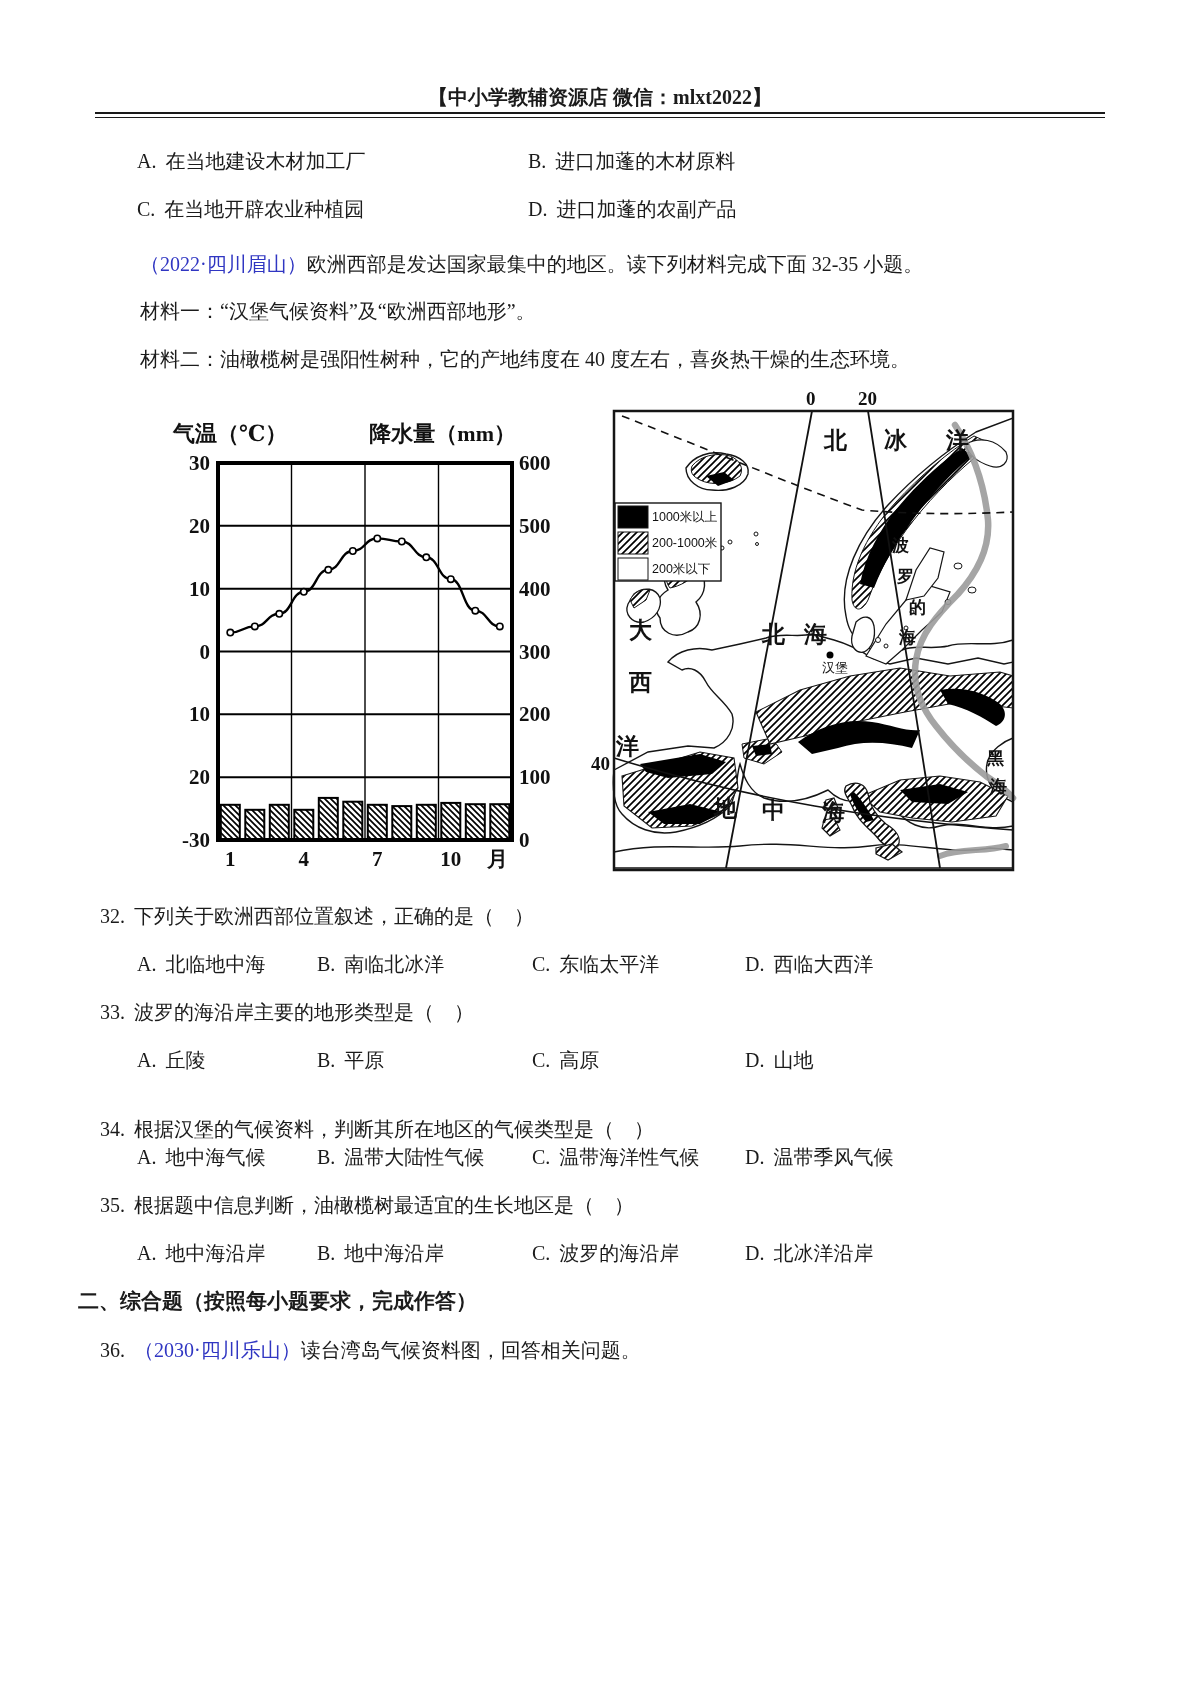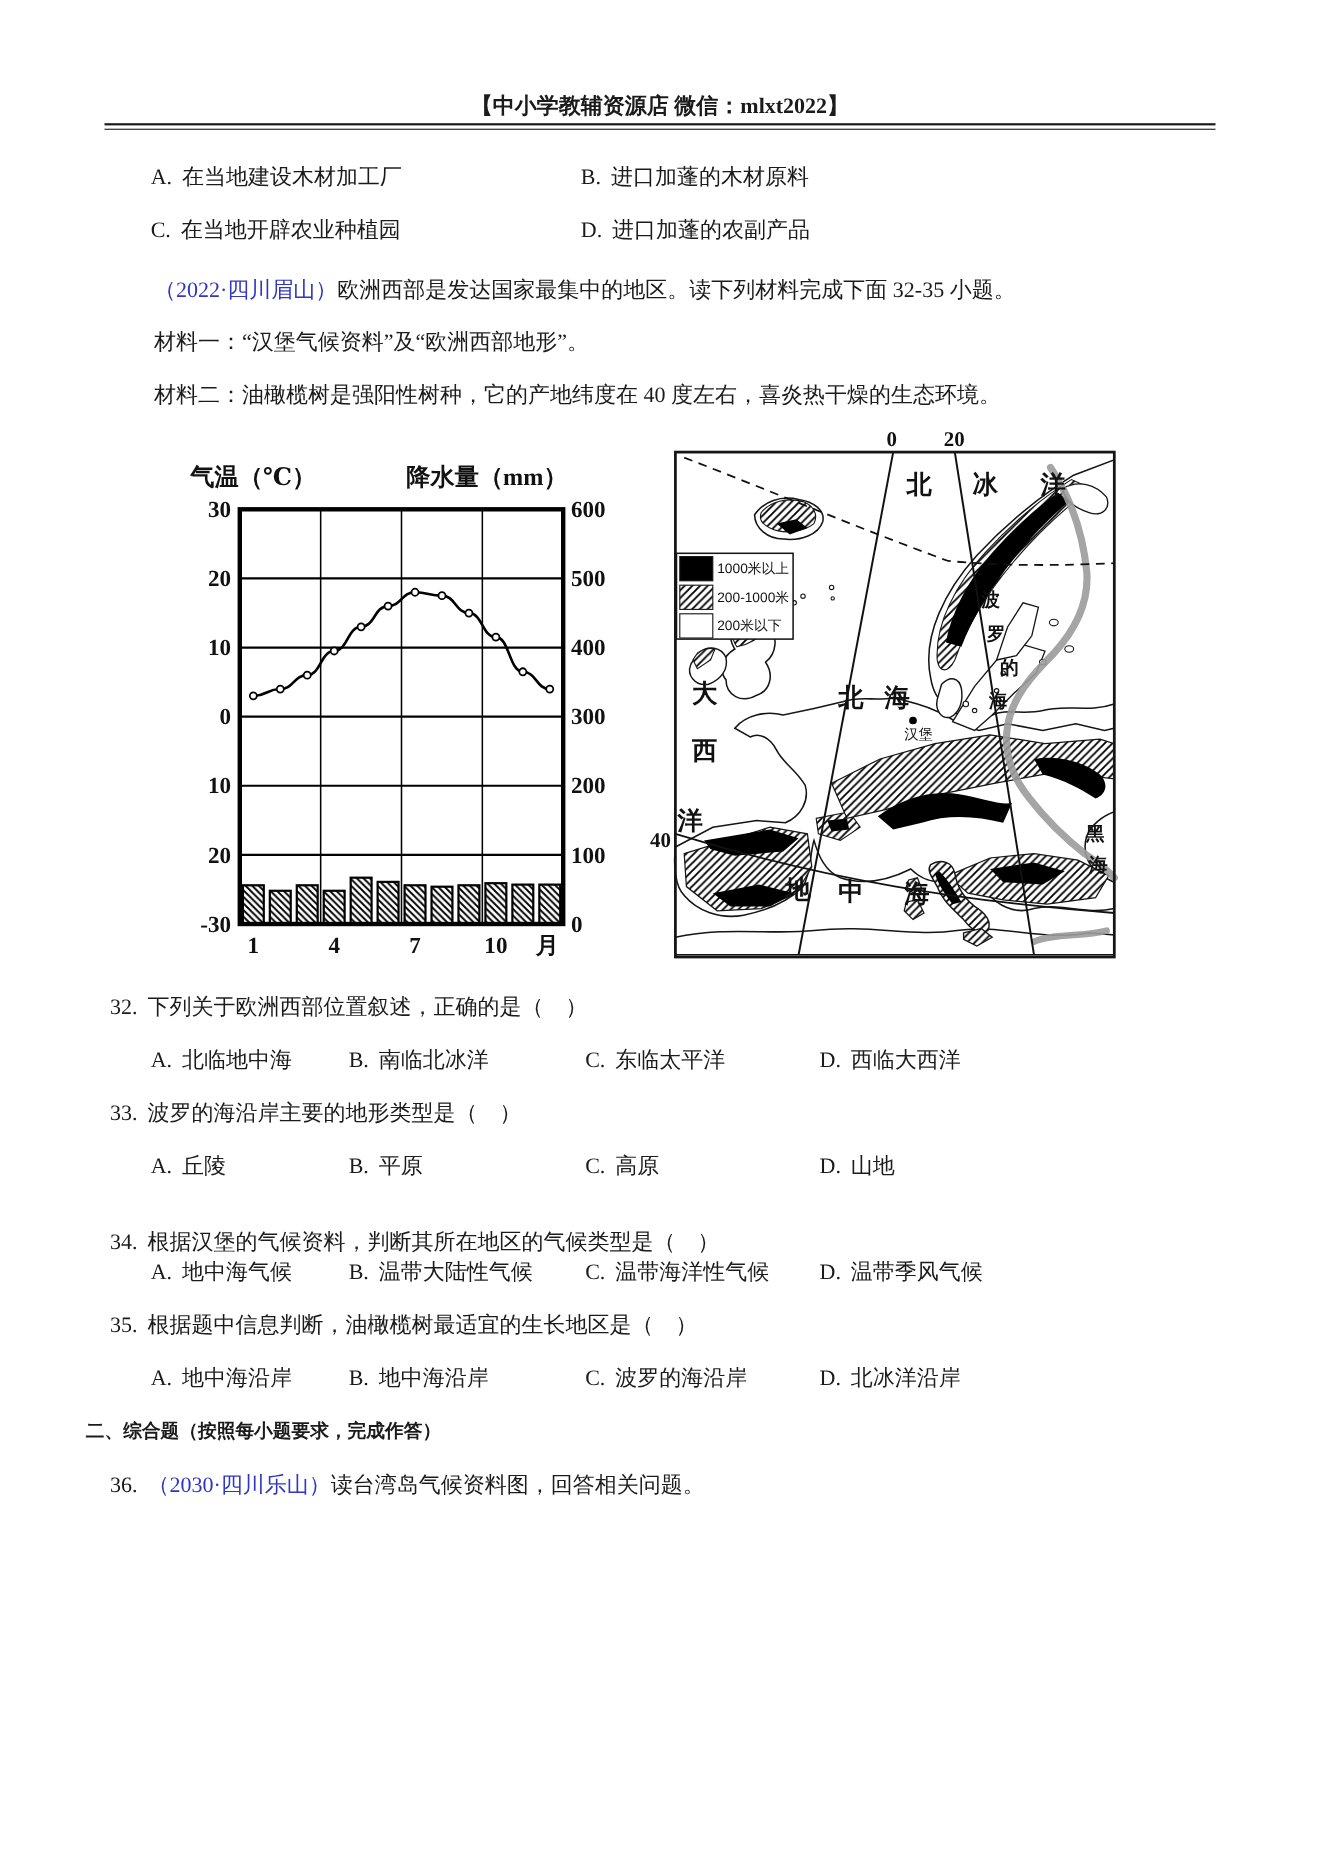--- a/index.html
+++ b/index.html
@@ -300,19 +300,19 @@
   <div class="abs t" style="top:1192px;left:100px;">
     <span class="qnum">35.</span><span>根据题中信息判断，油橄榄树最适宜的生长地区是（　）</span>
   </div>
   <div class="abs" style="top:1240px;left:0;width:1200px;height:26px;">
     <span class="abs t" style="left:137px;"><span class="optlab">A.</span><span>地中海沿岸</span></span>
     <span class="abs t" style="left:317px;"><span class="optlab">B.</span><span>地中海沿岸</span></span>
     <span class="abs t" style="left:532px;"><span class="optlab">C.</span><span>波罗的海沿岸</span></span>
     <span class="abs t" style="left:745px;"><span class="optlab">D.</span><span>北冰洋沿岸</span></span>
   </div>
 
-  <div class="abs t bold" style="top:1288px;left:78px;font-size:17px;">二、综合题（按照每小题要求，完成作答）</div>
+  <div class="abs t bold" style="top:1288px;left:78px;font-size:21px;">二、综合题（按照每小题要求，完成作答）</div>
 
   <div class="abs t" style="top:1337px;left:100px;">
     <span class="qnum">36.</span><span class="blue">（2030·四川乐山）</span><span>读台湾岛气候资料图，回答相关问题。</span>
   </div>
 
 </div>
 
 </body></html>

